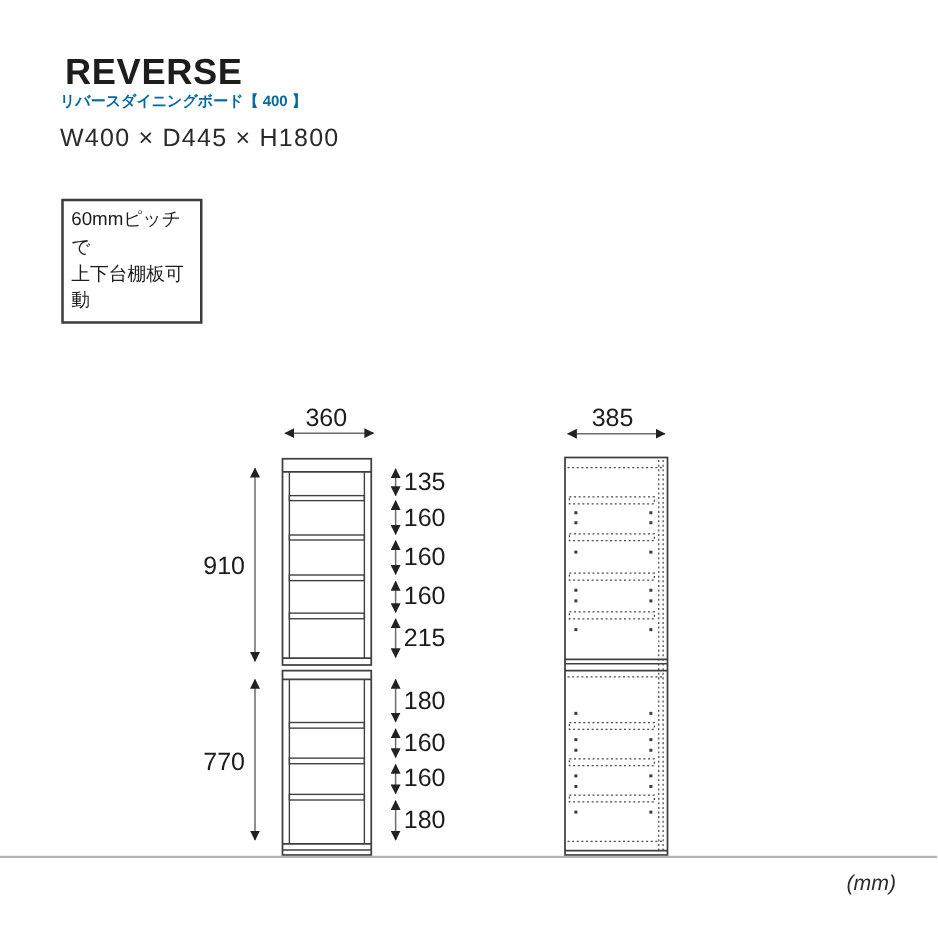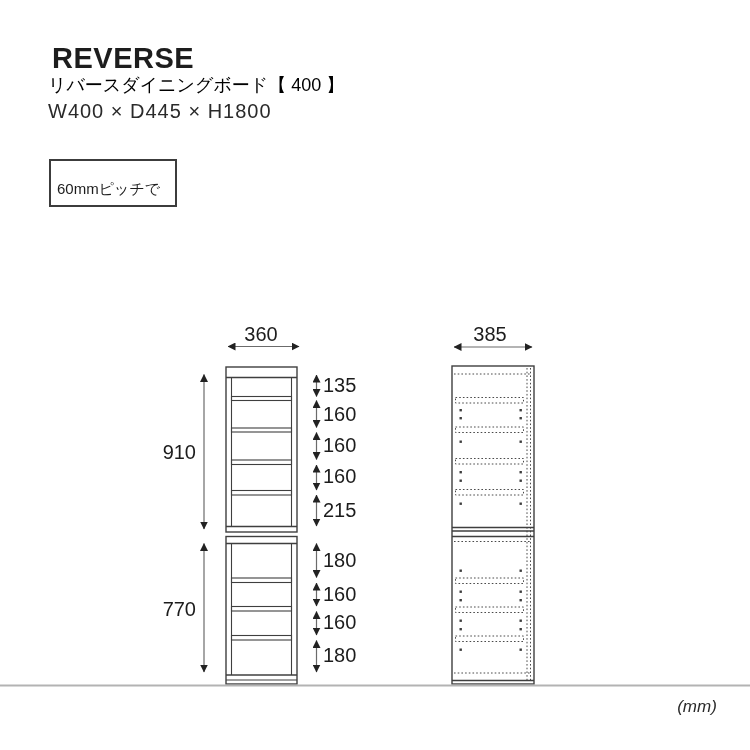--- a/index.html
+++ b/index.html
@@ -6,30 +6,30 @@
   .page{
     position:relative;width:750px;height:750px;background:#ffffff;overflow:hidden;
     font-family:"Liberation Sans","DejaVu Sans",sans-serif;color:#1f1f1f;
   }
   .title{
     position:absolute;left:48px;top:38px;margin:4px;
     font-size:29px;font-weight:bold;letter-spacing:0.5px;color:#1d1d1d;
   }
   .subtitle{
     position:absolute;left:48px;top:73px;margin:0;
-    font-size:18px;color:#000000;
+    font-size:12px;color:#0369a1;font-weight:bold;
   }
   .size-text{
     position:absolute;left:48px;top:100px;margin:0;
     font-size:20px;letter-spacing:1px;color:#2a2a2a;
   }
   .note-box{
-    position:absolute;left:49px;top:159px;width:128px;
+    position:absolute;left:49px;top:159px;width:113px;
     border:2px solid #3c3c3c;box-sizing:border-box;
-    padding:17px 6px 5px 6px;
+    padding:4px 6px 5px 6px;
     font-size:15px;line-height:1.45;color:#1d1d1d;
     display:flex;flex-direction:column;
   }
   .diagram-svg{position:absolute;left:0;top:0;}
   .dim-text{font-size:20px;fill:#1c1c1c;}
   .unit-label{
     position:absolute;left:662px;top:697px;width:70px;
     font-size:17px;color:#2a2a2a;text-align:center;font-style:italic;
   }
 </style>
@@ -37,20 +37,21 @@
 <body>
 
 <div class="page">
 
   <h1 class="title">REVERSE</h1>
   <p class="subtitle">リバースダイニングボード【 400 】</p>
   <p class="size-text">W400 × D445 × H1800</p>
 
   <div class="note-box">
     <span>60mmピッチで</span>
+    <span>上下台棚板可動</span>
   </div>
 
   <svg class="diagram-svg" width="750" height="750" viewBox="0 0 750 750">
     <defs>
       <marker id="ah" viewBox="0 0 8 8" refX="7.5" refY="4" markerWidth="8" markerHeight="8" markerUnits="userSpaceOnUse" orient="auto-start-reverse">
         <path d="M0,0 L8,4 L0,8 Z" fill="#222222"></path>
       </marker>
       <g id="dotrow">
         <rect x="459.5" y="0" width="2.4" height="2.4" fill="#3d3d3d"></rect>
         <rect x="519.5" y="0" width="2.4" height="2.4" fill="#3d3d3d"></rect>

